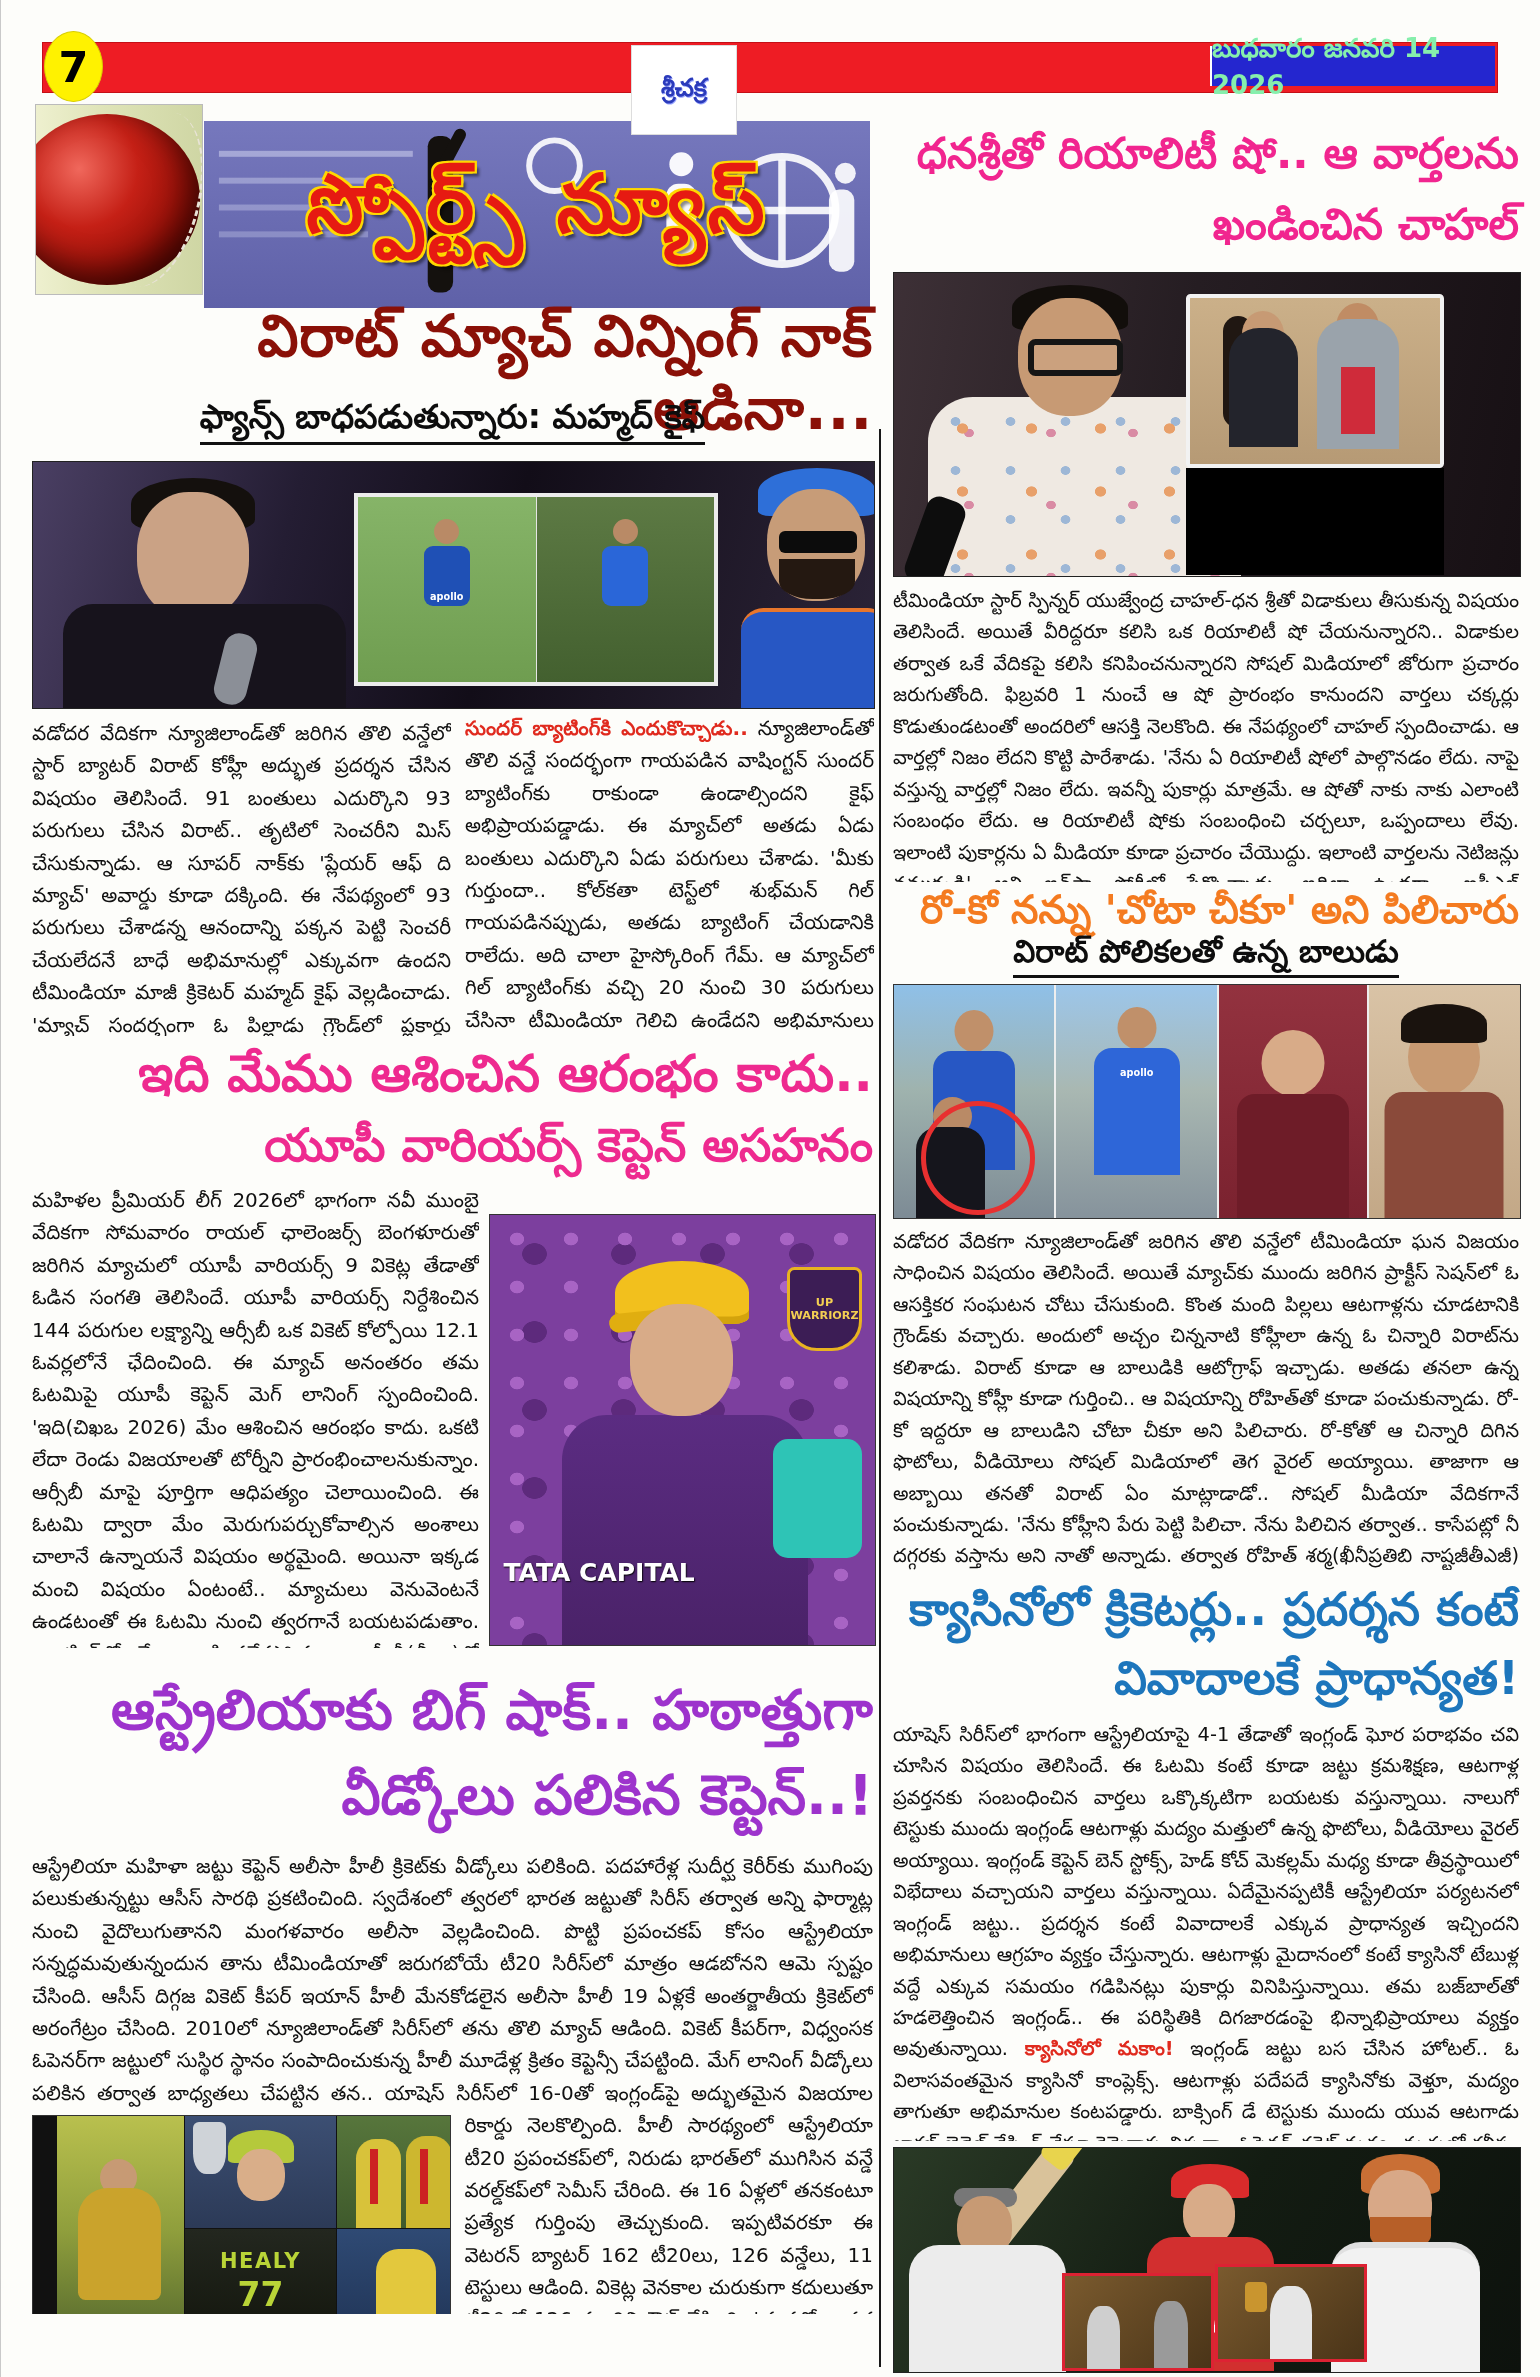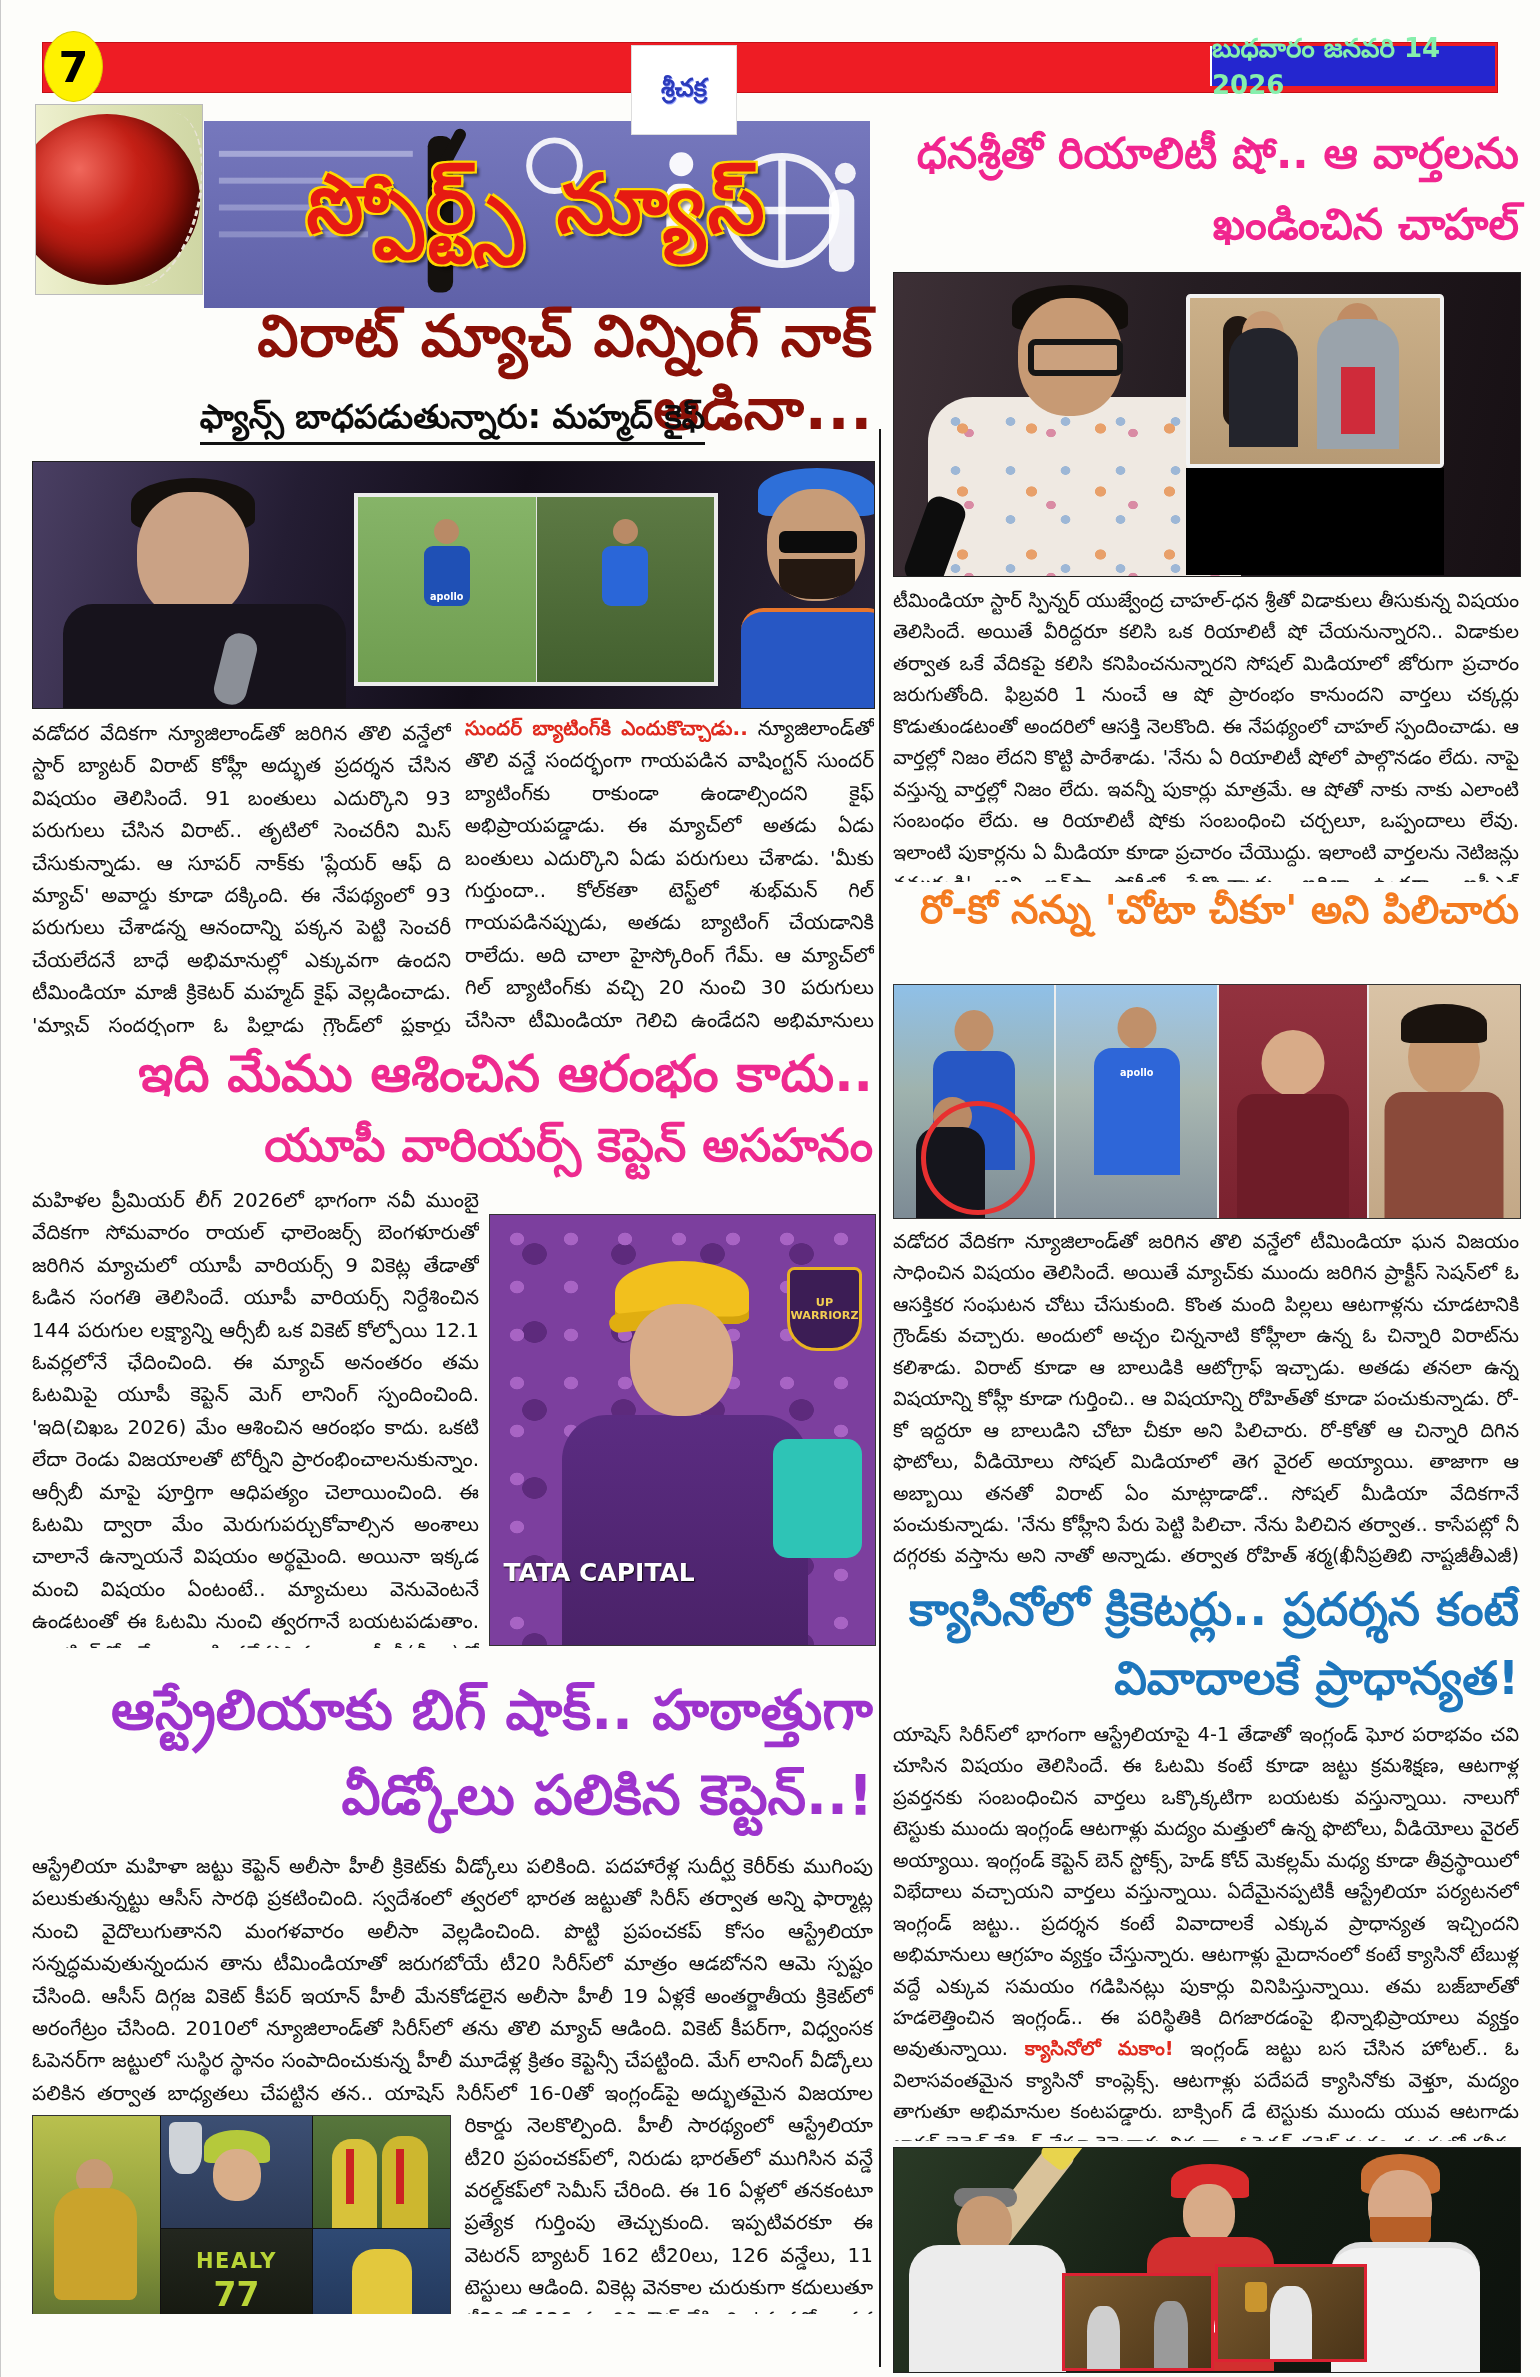--- a/index.html
+++ b/index.html
@@ -128,21 +128,21 @@
   .chota-p.p1{width:161px; background:linear-gradient(180deg,#8fc0e8 0%,#9fb3ae 45%,#7d8b95 100%); border-right:2.2px solid #eee;}
   .chota-p.p2{width:161px; background:linear-gradient(180deg,#9cc6ea 0%,#a9b8b2 45%,#86939c 100%); border-right:2.2px solid #eee;}
   .chota-p.p3{width:148px; background:linear-gradient(180deg,#93323f 0%,#7a222f 100%); border-right:2.2px solid #eee;}
   .chota-p.p4{width:152px; background:linear-gradient(180deg,#d9c3a6 0%,#c3a887 100%);}
   .cp-head{position:absolute; left:50%; transform:translateX(-50%); border-radius:50%; background:#c0906a;}
   .cp-body{position:absolute; left:50%; transform:translateX(-50%); border-radius:18px 18px 0 0;}
   .chota-red-circle{position:absolute; left:27px; top:116px; width:104px; height:104px; border:5.2px solid #e83030; border-radius:50%; z-index:3;}
   .kid-dark{position:absolute; left:22.4px; top:142px; width:69px; height:91px; border-radius:22.4px 22.4px 0 0; background:#15151c;}
   .kid-dark-head{position:absolute; left:39px; top:112px; width:39px; height:39px; border-radius:50%; background:#b98a66;}
   .ph-healy{background:#111; border:0.7px solid #333;}
-  .hc-p{position:absolute; overflow:hidden;}
+  .hc-p{position:absolute; overflow:hidden;margin-left:24px;}
   .hc-left{left:0; top:0; width:127px; height:210px; background:linear-gradient(180deg,#b9c04e 0%,#8f9e3c 55%,#5d7030 100%);}
   .hc-keeper{position:absolute; left:21px; top:72px; width:83px; height:112px; border-radius:30px 30px 7.5px 7.5px; background:#caa32c;}
   .hc-keeper-head{position:absolute; left:43px; top:43px; width:37px; height:37px; border-radius:50%; background:#c79a74;}
   .hc-tm{left:128px; top:0; width:151px; height:112px; background:linear-gradient(180deg,#3c4f73 0%,#2c3a57 100%);}
   .hc-tm-head{position:absolute; left:52px; top:33px; width:48px; height:52px; border-radius:46%; background:#d9ae89;}
   .hc-tm-cap{position:absolute; left:43px; top:13.4px; width:66px; height:33px; border-radius:50% 50% 10% 10%; background:#b5c93b;}
   .hc-trophy{position:absolute; left:7.5px; top:6px; width:33px; height:52px; background:#cfd3d8; border-radius:6px 6px 40% 40%;}
   .hc-tr{left:280px; top:0; width:137px; height:112px; background:linear-gradient(180deg,#57763c 0%,#3f5a2c 100%);}
   .hc-hug1{position:absolute; left:19.4px; top:22.4px; width:45px; height:89px; border-radius:19.4px 19.4px 0 0; background:#d8c23a;}
   .hc-hug2{position:absolute; left:69px; top:19.4px; width:46px; height:92px; border-radius:19.4px 19.4px 0 0; background:#cdb72f;}
@@ -320,20 +320,23 @@
       <div class="couple-him-v"></div>
     </div>
     <div class="chl-blackbox"></div>
   </div>
 
   <div class="body-text bt-chahal">
     <span>టీమిండియా స్టార్ స్పిన్నర్ యుజ్వేంద్ర చాహల్-ధన శ్రీతో విడాకులు తీసుకున్న విషయం తెలిసిందే. అయితే వీరిద్దరూ కలిసి ఒక రియాలిటీ షో చేయనున్నారని.. విడాకుల తర్వాత ఒకే వేదికపై కలిసి కనిపించనున్నారని సోషల్ మిడియాలో జోరుగా ప్రచారం జరుగుతోంది. ఫిబ్రవరి 1 నుంచే ఆ షో ప్రారంభం కానుందని వార్తలు చక్కర్లు కొడుతుండటంతో అందరిలో ఆసక్తి నెలకొంది. ఈ నేపథ్యంలో చాహల్ స్పందించాడు. ఆ వార్తల్లో నిజం లేదని కొట్టి పారేశాడు. 'నేను ఏ రియాలిటీ షోలో పాల్గొనడం లేదు. నాపై వస్తున్న వార్తల్లో నిజం లేదు. ఇవన్నీ పుకార్లు మాత్రమే. ఆ షోతో నాకు నాకు ఎలాంటి సంబంధం లేదు. ఆ రియాలిటీ షోకు సంబంధించి చర్చలూ, ఒప్పందాలు లేవు. ఇలాంటి పుకార్లను ఏ మీడియా కూడా ప్రచారం చేయొద్దు. ఇలాంటి వార్తలను నెటిజన్లు నమ్మకండి' అని ఇన్‌స్టా స్టోరీలో పేర్కొన్నాడు. ఇదిలా ఉండగా.. ఐపీఎల్ 2026(ఎఖఒ)లో చాహల్ మళ్లీ మైదానంలోకి దిగనున్నాడు. ఐపీఎల్ 2025 వేలంలో రూ.18 కోట్ల భారీ ధరకు అతడిని కొనుగోలు చేసిన పంజాబ్ కింగ్స్, ఈ సారి మళ్లీ రిటైన్ చేసుకుంది. 2024లో ఐపీఎల్ చరిత్రలో 200 వికెట్లు తీసిన తొలి బౌలర్‌గా నిలిచిన చాహల్.. టీ20 ప్రపంచకప్ జట్టులో చోటు దక్కించుకుని భారత్‌కు మరోసారి టైటిల్ అందించడంలో భాగమయ్యాడు.</span>
   </div>
 
   <div class="hl hl-orange">రో-కో నన్ను 'చోటా చీకూ' అని పిలిచారు</div>
+  <div class="sub-hl sub-chota">
+    <span class="underlined">విరాట్ పోలికలతో ఉన్న బాలుడు</span>
+  </div>
 
   <div class="photo ph-chota">
     <div class="chota-p p1">
       <div class="cp-head" style="top:25px; width:39px; height:42px;"></div>
       <div class="cp-body" style="top:66px; width:82px; height:119px; background:#2757c4;"></div>
       <div class="kid-dark-head"></div>
       <div class="kid-dark"></div>
       <div class="chota-red-circle"></div>
     </div>
     <div class="chota-p p2">

